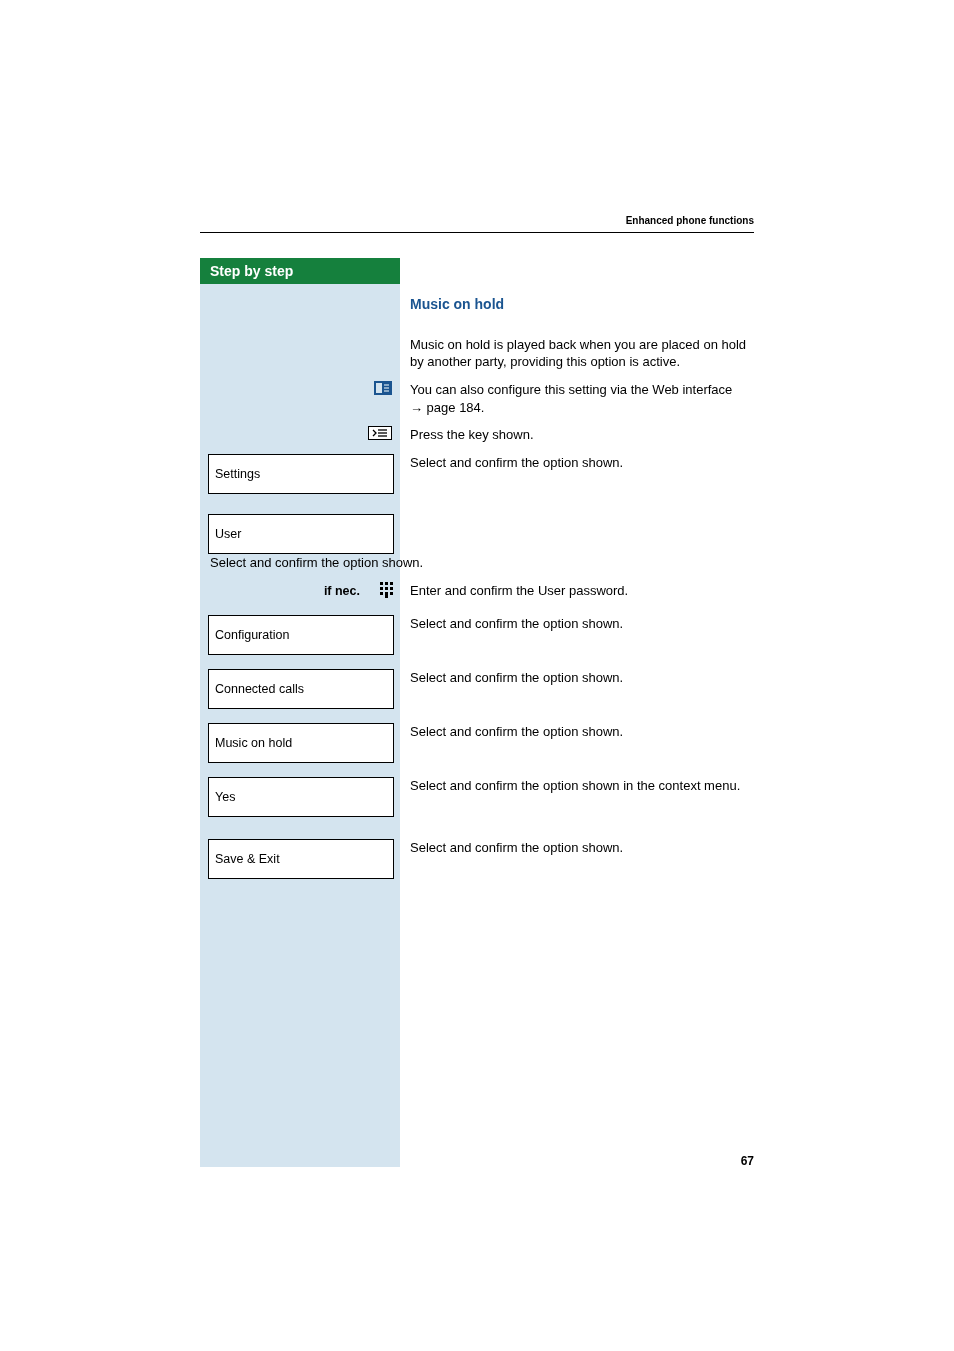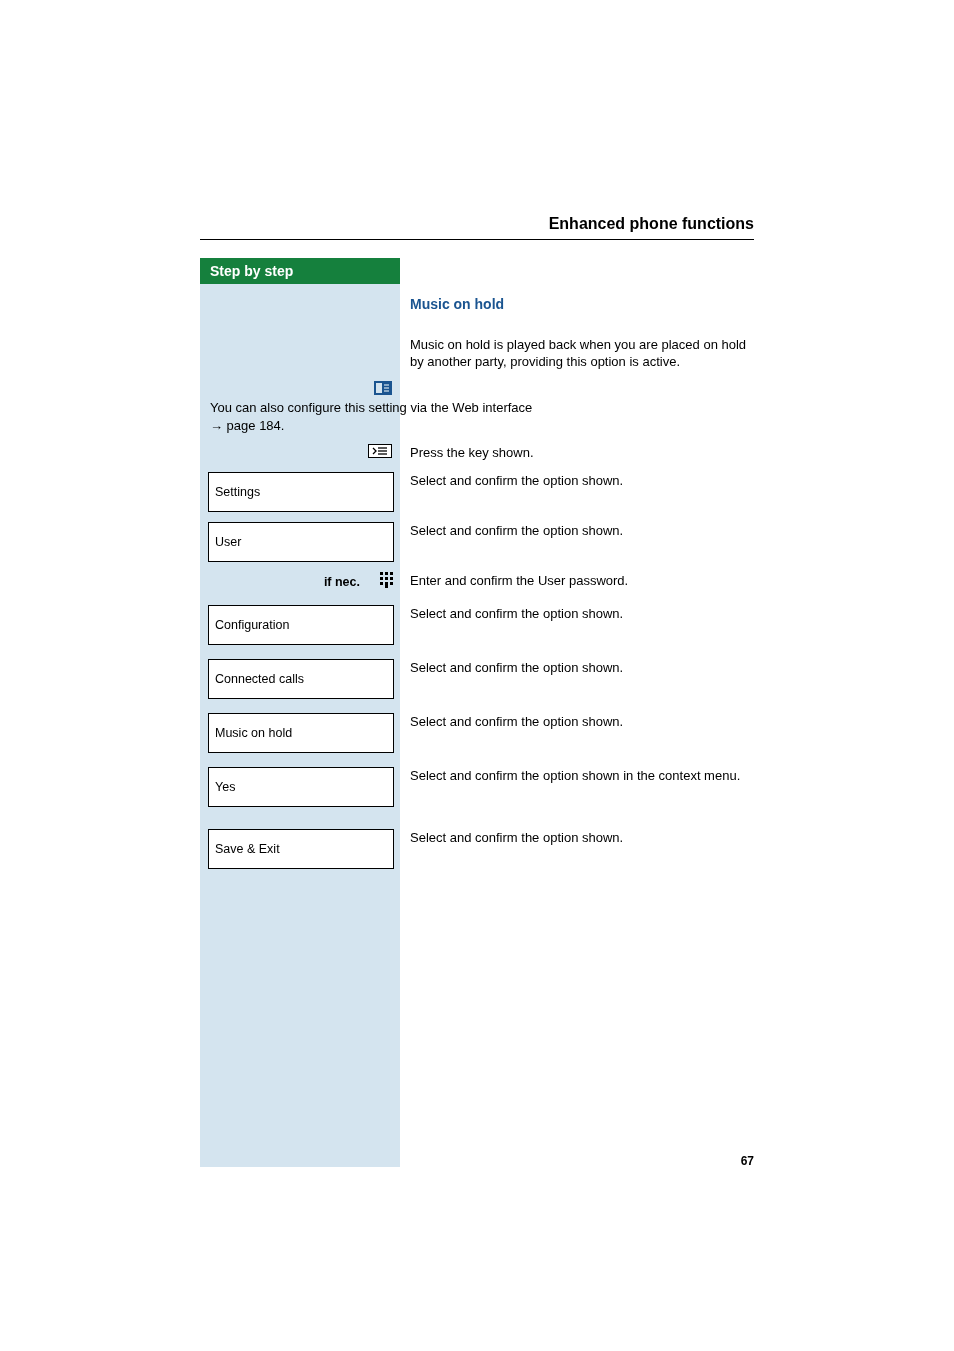--- a/index.html
+++ b/index.html
@@ -15,21 +15,21 @@
       position: relative;
     }
     .header-section {
       position: absolute;
       top: 215px;
       left: 200px;
       right: 200px;
     }
     .header-text {
       text-align: right;
-      font-size: 16px;
+      font-size: 10px;
       font-weight: bold;
       color: #000;
       padding-bottom: 6px;
     }
     .header-rule {
       border: none;
       border-top: 1px solid #000;
     }
     .step-header {
       position: absolute;
@@ -136,21 +136,21 @@
     <div class="right-col">
       <div class="section-title">Music on hold</div>
     </div>
   </div>
 
   <div class="row">
     <div class="left-col"></div>
     <div class="right-col">Music on hold is played back when you are placed on hold by another party, providing this option is active.</div>
   </div>
 
-  <div class="row" style="margin-top:0;flex-direction:column;">
+  <div class="row" style="margin-top:0;">
     <div class="left-col">
       <span>
         <svg class="icon-svg" width="18" height="14" viewBox="0 0 18 14">
           <rect x="0.5" y="0.5" width="17" height="13" fill="#1a5490" stroke="#1a5490"></rect>
           <rect x="2" y="2" width="6" height="10" fill="#d4e4ef"></rect>
           <line x1="10" y1="4" x2="15" y2="4" stroke="#d4e4ef" stroke-width="1.2"></line>
           <line x1="10" y1="7" x2="15" y2="7" stroke="#d4e4ef" stroke-width="1.2"></line>
           <line x1="10" y1="10" x2="15" y2="10" stroke="#d4e4ef" stroke-width="1.2"></line>
         </svg>
       </span>
@@ -176,21 +176,21 @@
     <div class="right-col">Press the key shown.</div>
   </div>
 
   <div class="row">
     <div class="left-col">
       <div class="menu-box">Settings</div>
     </div>
     <div class="right-col">Select and confirm the option shown.</div>
   </div>
 
-  <div class="row" style="margin-top:10px;">
+  <div class="row" style="margin-top:20px;flex-direction:column;">
     <div class="left-col">
       <div class="menu-box">User</div>
     </div>
     <div class="right-col">Select and confirm the option shown.</div>
   </div>
 
   <div class="row">
     <div class="left-col">
       <div class="if-nec">
         <span>if nec.</span>

